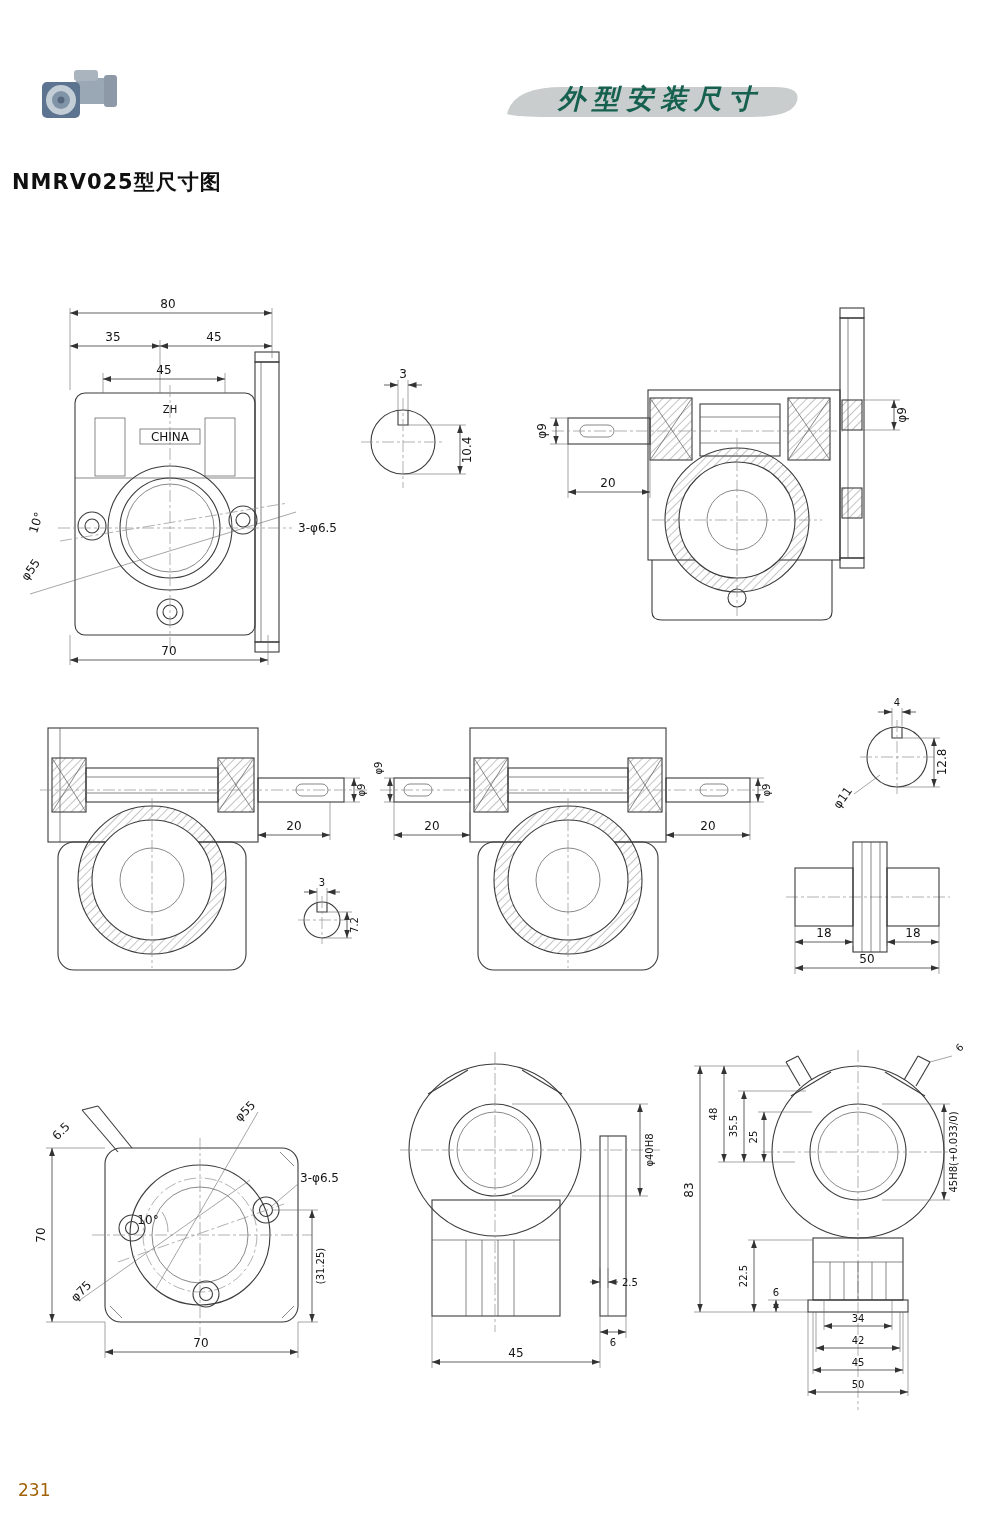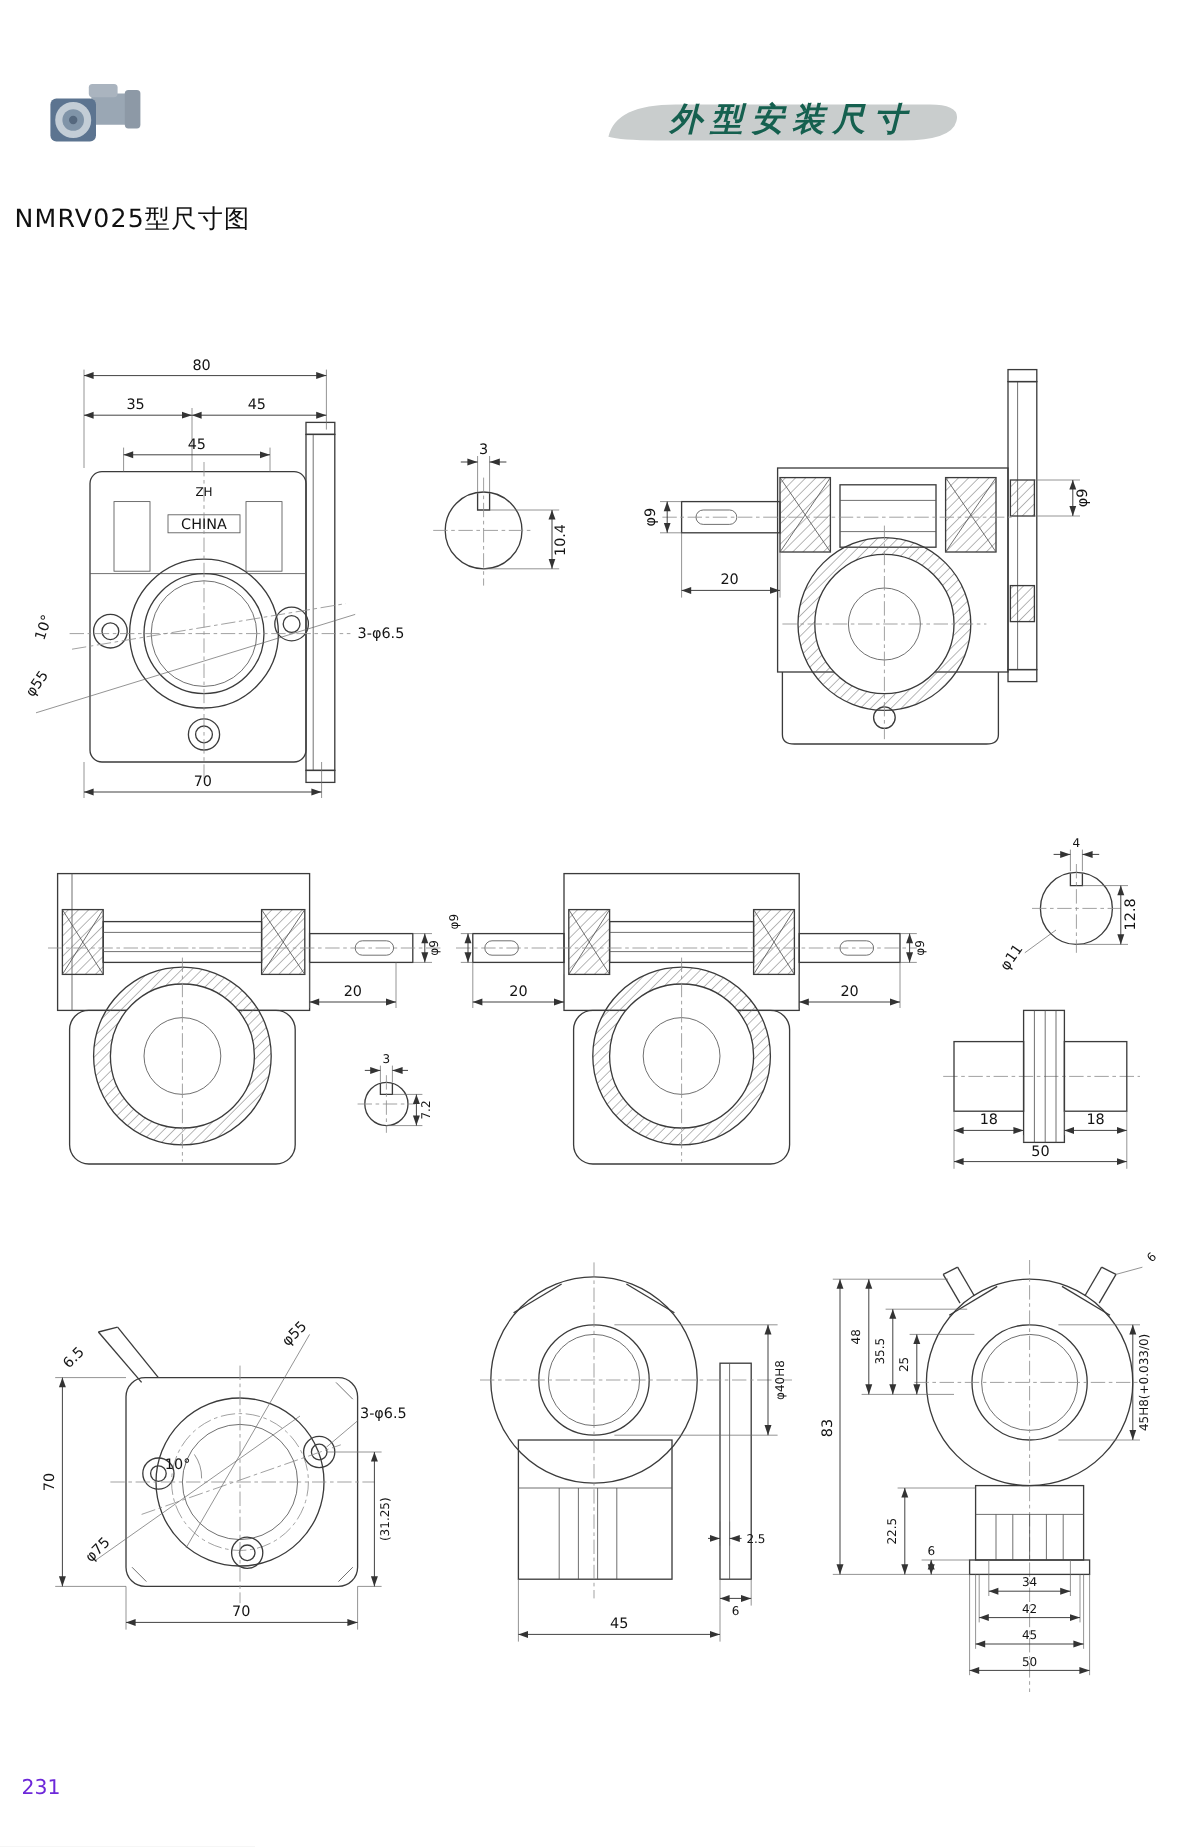--- a/index.html
+++ b/index.html
@@ -1,20 +1,20 @@
 <!DOCTYPE html>
 <html><head>
 <meta charset="utf-8">
 <style>
   html,body{margin:0;padding:0;background:#e8e8e8;}
   .page{position:relative;width:990px;height:1539px;background:#ffffff;overflow:hidden;
         font-family:"DejaVu Sans",sans-serif;}
-  .doc-title{position:absolute;left:12px;top:168px;font-size:21px;font-weight:normal;color:#101010;
+  .doc-title{position:absolute;left:12px;top:168px;font-size:21px;font-weight:bold;color:#101010;
              letter-spacing:1px;}
-  .page-number{position:absolute;left:18px;top:1480px;font-size:17px;color:#6d28d9;}
+  .page-number{position:absolute;left:18px;top:1480px;font-size:17px;color:#a16207;}
   svg.canvas{position:absolute;left:0;top:0;}
   
   .ln{fill:none;stroke:#3b3b3b;stroke-width:1.1}
   .lh{stroke:#3b3b3b;stroke-width:1.1}
   .lw{fill:#ffffff;stroke:#3b3b3b;stroke-width:1.1}
   .lt{fill:none;stroke:#555555;stroke-width:0.7}
   .cl{fill:none;stroke:#8f8f8f;stroke-width:0.7;stroke-dasharray:12 3 3 3}
   .dm{fill:none;stroke:#3a3a3a;stroke-width:0.8}
   .xt{fill:none;stroke:#6a6a6a;stroke-width:0.6}
   text.dt{font-family:"DejaVu Sans",sans-serif;font-size:12px;fill:#141414}

